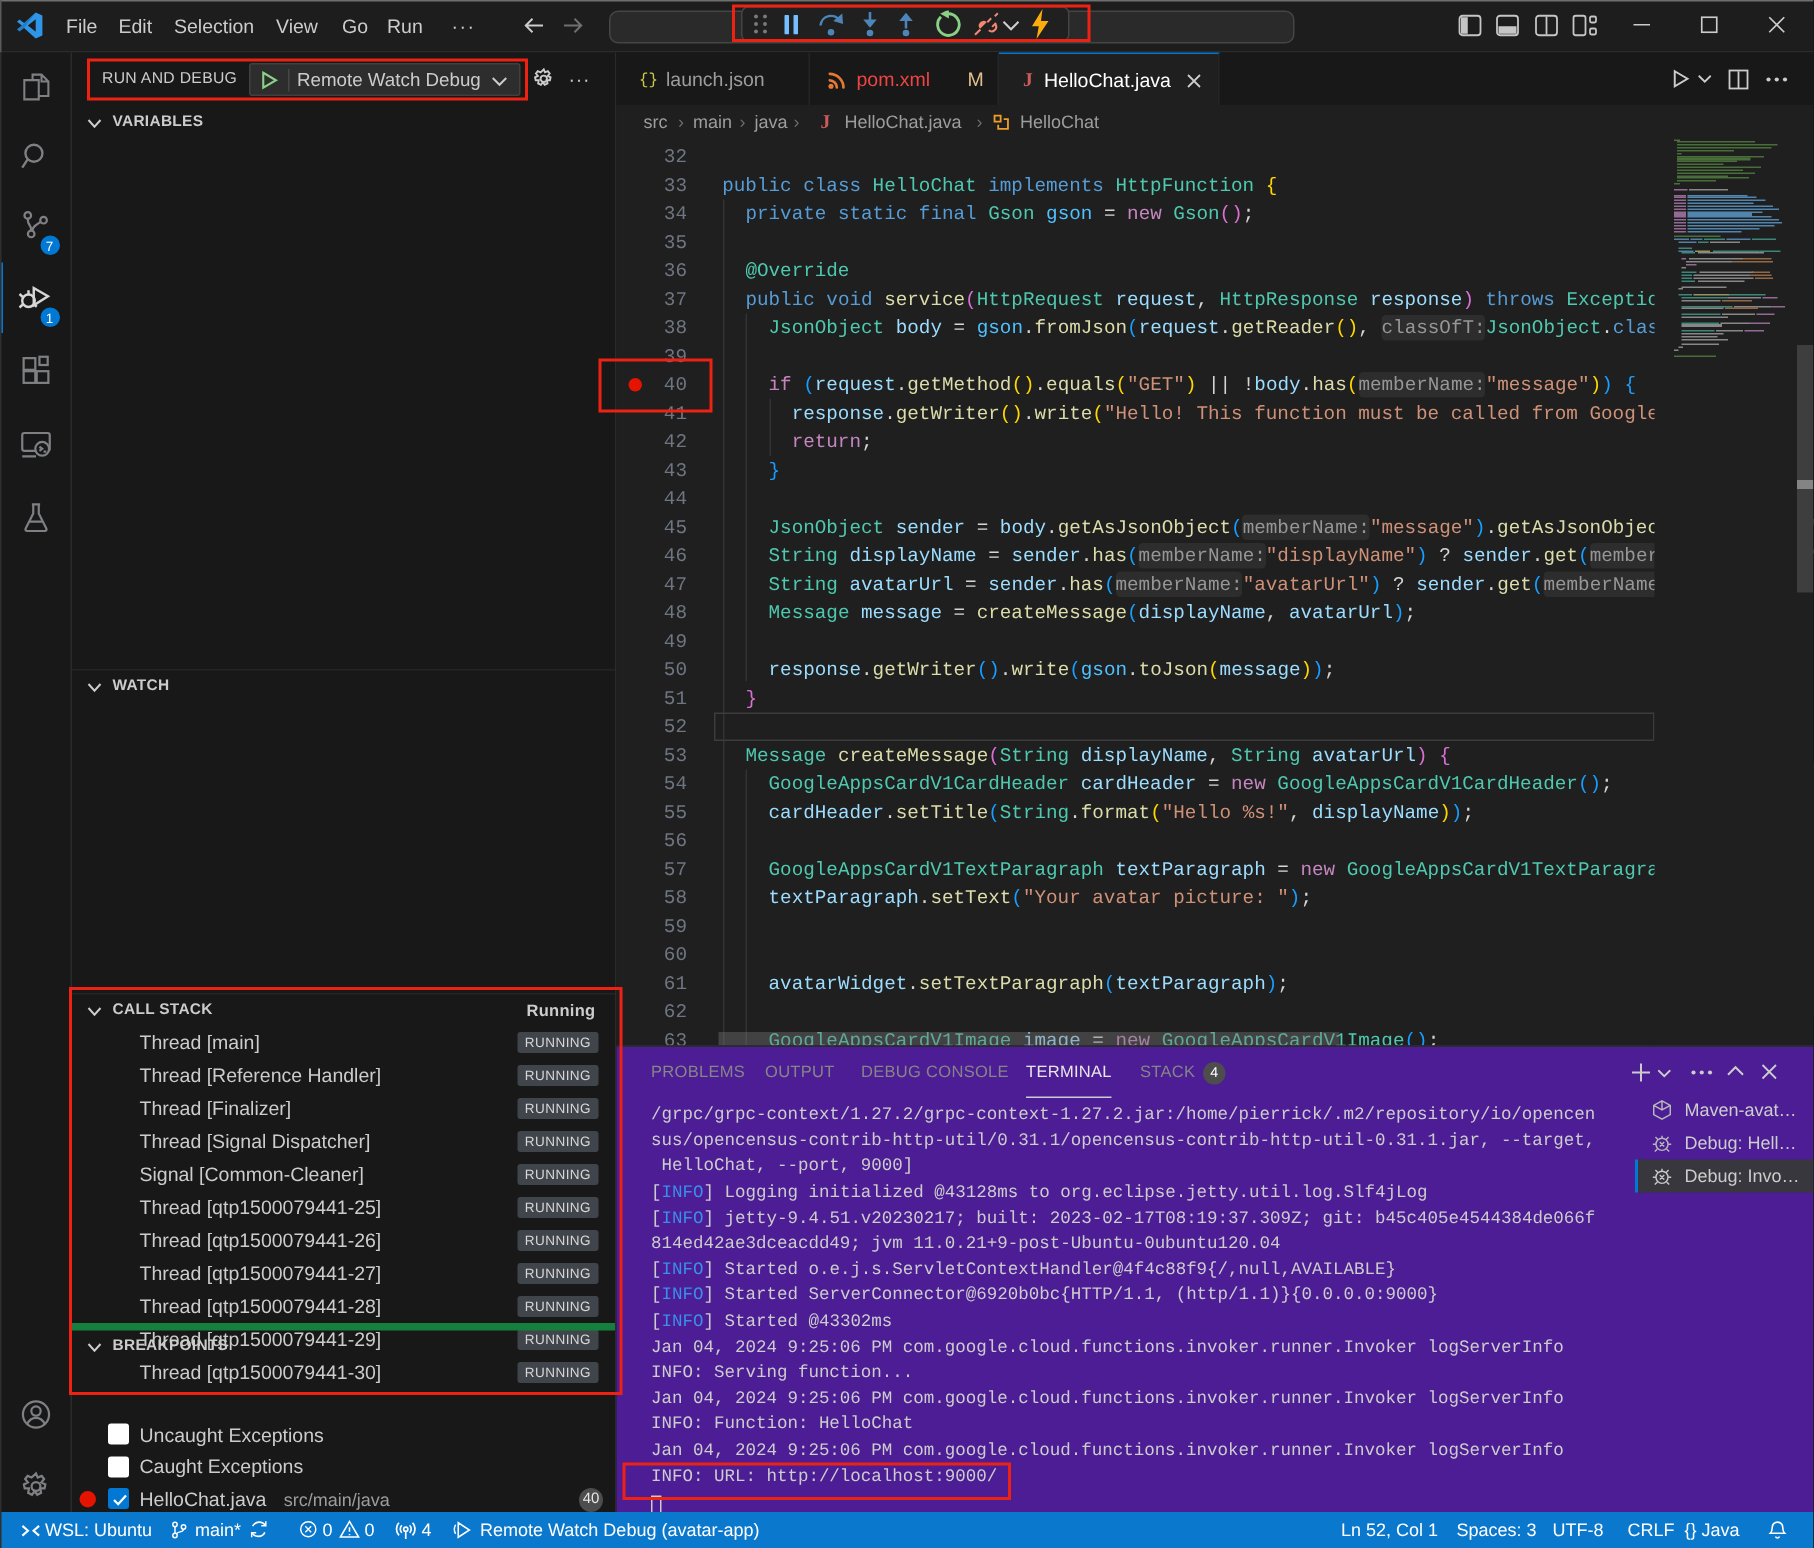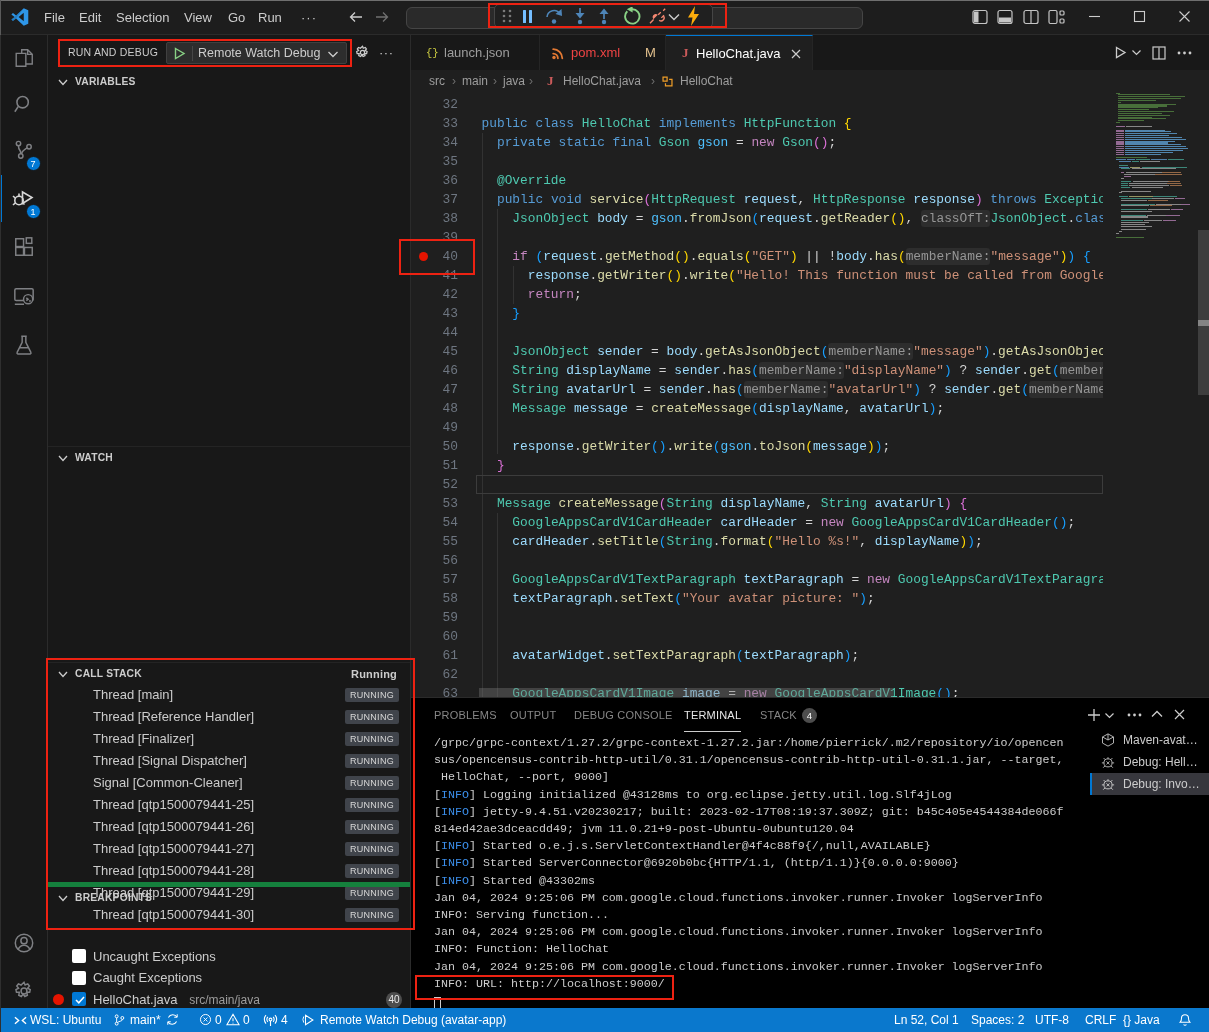--- a/index.html
+++ b/index.html
@@ -32,21 +32,21 @@
 #breadcrumb { position:absolute; left:0; top:35px; width:798px; height:22px; background:#1f1f1f; color:#9d9d9d; font-size:12px; line-height:22px; }
 #codearea { position:absolute; left:0; top:57px; width:798px; height:605px; overflow:hidden; background:#1f1f1f; }
 .gln { position:absolute; right:751px; width:40px; height:19px; line-height:19px; text-align:right; color:#6e7681;
   font-family:"Liberation Mono", monospace; font-size:12.9px; }
 .cl { position:absolute; left:70.5px; height:19px; line-height:19px; white-space:pre;
   font-family:"Liberation Mono", monospace; font-size:12.85px; color:#d4d4d4; }
 .inlay { background:#2d2d2d; color:#969696; border-radius:3px; padding:1px 0; }
 .iguide { position:absolute; width:1px; background:#323232; }
 .mr { position:absolute; height:1.1px; opacity:0.85; }
 
-#panel { position:absolute; left:411px; top:697px; width:798px; height:311px; background:#000000; border-top:1px solid #2b2b2b; }
+#panel { position:absolute; left:411px; top:697px; width:798px; height:311px; background:#4c1d95; border-top:1px solid #2b2b2b; }
 .ptab { position:absolute; top:0; height:35px; line-height:35px; font-size:11px; color:#868686; letter-spacing:0.2px; }
 .tl { position:absolute; left:23px; height:17.2px; line-height:17.2px; white-space:pre;
   font-family:"Liberation Mono", monospace; font-size:11.67px; color:#cccccc; }
 .trrow { position:absolute; left:679px; width:119px; height:22px; line-height:22px; color:#cccccc; font-size:12px; }
 
 #statusbar { position:absolute; left:0; top:1008px; width:1209px; height:24px; background:#0a78cd; color:#ffffff; font-size:12px; }
 .sitem { position:absolute; top:0; height:24px; line-height:24px; white-space:nowrap; }
 
 .redbox { position:absolute; border:2.5px solid #ed2212; z-index:50; }
 svg { display:block; }
@@ -714,21 +714,21 @@
       </svg>
   <div class="sitem" style="left:281px">4</div>
   <svg class="icon" style="left:302px;top:5px" width="14" height="14" viewBox="0 0 16 16">
         <g fill="none" stroke="#ffffff" stroke-width="1.2">
           <path d="M4 2.5 L12.5 8 L4 13.5 Z"></path>
           <path d="M2 11 a7 7 0 0 1 0 -7" stroke-width="1.1"></path>
         </g>
       </svg>
   <div class="sitem" style="left:320px">Remote Watch Debug (avatar-app)</div>
   <div class="sitem" style="left:894px">Ln 52, Col 1</div>
-  <div class="sitem" style="left:971px">Spaces: 2</div>
+  <div class="sitem" style="left:971px">Spaces: 3</div>
   <div class="sitem" style="left:1035px">UTF-8</div>
   <div class="sitem" style="left:1085px">CRLF</div>
   <div class="sitem" style="left:1123px">{} Java</div>
   <svg class="icon" style="left:1178px;top:5px" width="14" height="14" viewBox="0 0 16 16">
         <g fill="none" stroke="#ffffff" stroke-width="1.2">
           <path d="M8 2 a4 4 0 0 1 4 4 c0 3 1.5 4.5 1.5 4.5 H2.5 c0 0 1.5 -1.5 1.5 -4.5 a4 4 0 0 1 4 -4 Z M6.5 13 a1.6 1.6 0 0 0 3 0"></path>
         </g>
       </svg>
 </div>
 

